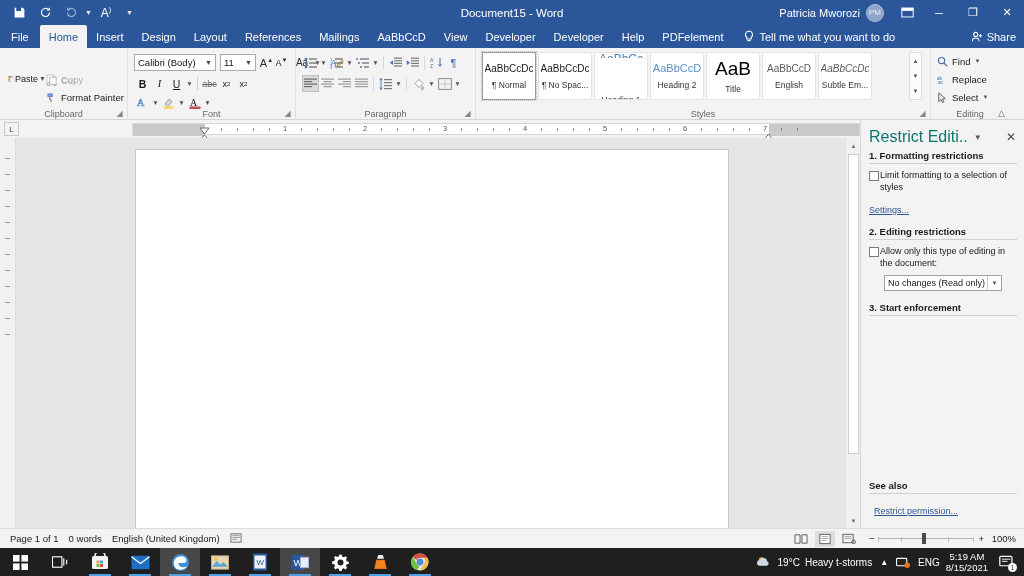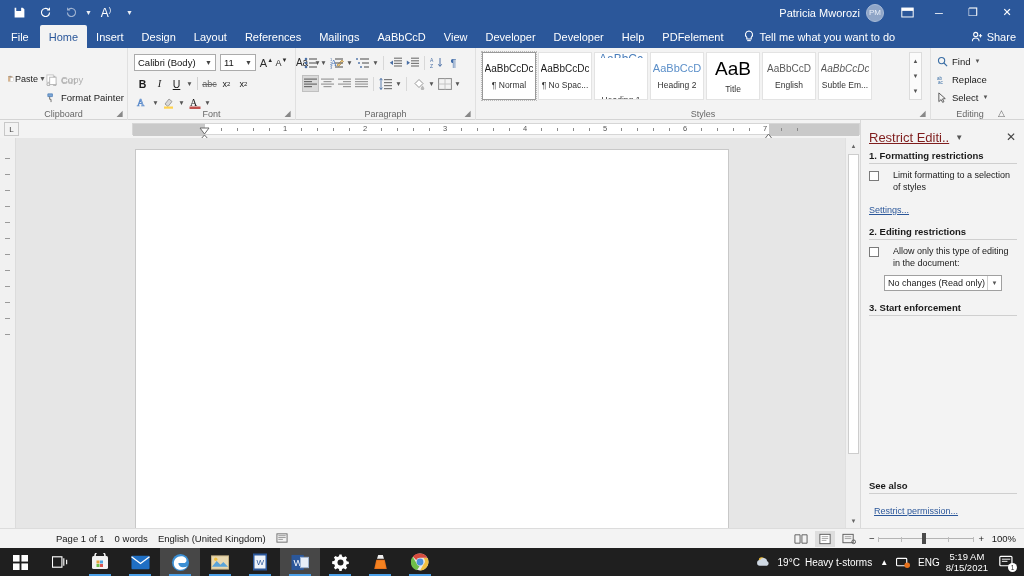--- a/index.html
+++ b/index.html
@@ -222,29 +222,29 @@
 
   
   .pane {
     position: absolute; top: 120px; left: 860px; width: 164px; height: 408px;
     background: #f3f3f3; border-left: 1px solid #d9d9d9;
   }
   .pane-head {
     position: absolute; top: 5px; left: 8px; right: 4px; height: 24px;
     display: flex; align-items: center;
   }
-  .pane-title { font-size: 13px; color: #7f1d1d; text-decoration: underline; }
+  .pane-title { font-size: 16px; color: #0f766e; }
   .pane-caret { margin-left: 6px; font-size: 8px; color: #555; }
   .pane-close { margin-left: auto; font-size: 12px; color: #444; padding: 0 4px; }
   .sec-title {
     font-size: 9.5px; font-weight: bold; color: #1a1a1a;
     border-bottom: 1px solid #cfcfcf; padding-bottom: 2px;
   }
   .pane-body { position: absolute; top: 30px; left: 8px; width: 148px; }
-  .chk-row { display: flex; gap: 14px; margin-top: 6px; }
+  .chk-row { display: flex; gap: 1px; margin-top: 6px; }
   .chkbox {
     width: 10px; height: 10px; background: #fff; border: 1px solid #7a7a7a; flex: none; margin-top: 1px;
   }
   .chk-label { font-size: 9px; color: #1a1a1a; line-height: 11.5px; }
   .link { font-size: 9px; color: #2b579a; text-decoration: underline; display: inline-block; }
   .dd {
     margin-top: 6px; width: 118px; height: 16px; background: #ffffff; border: 1px solid #a0a0a0;
     display: flex; align-items: center; font-size: 9px; color: #222; padding-left: 3px;
   }
   .dd-caret {
@@ -255,21 +255,21 @@
   .protect-btn {
     margin-top: 7px; width: 140px; height: 17px; background: #ffffff; border: 1px solid #e4e4e4;
     display: flex; align-items: center; justify-content: center;
     font-size: 9px; color: #adadad;
   }
   .seealso { position: absolute; bottom: 10px; left: 8px; width: 148px; }
 
   
   .statusbar {
     position: absolute; top: 528px; left: 0; width: 1024px; height: 20px;
-    background: #f3f3f3; border-top: 1px solid #dcdcdc; display: flex; align-items: center; padding-left: 46px;
+    background: #f3f3f3; border-top: 1px solid #dcdcdc; display: flex; align-items: center;
   }
   .st-item { font-size: 9.5px; color: #1a1a1a; margin-left: 10px; }
   .st-right { margin-left: auto; display: flex; align-items: center; gap: 4px; padding-right: 8px; }
   .vbtn {
     width: 20px; height: 16px; display: flex; align-items: center; justify-content: center;
   }
   .vbtn.on { background: #dedede; }
   .zoom-track { position: relative; width: 96px; height: 14px; display: flex; align-items: center; }
   .zoom-line { position: absolute; left: 0; width: 96px; height: 1px; background: #b4b4b4; }
   .zoom-handle { position: absolute; left: 44px; width: 4px; height: 11px; background: #4a4a4a; }
@@ -322,20 +322,21 @@
             <path fill="none" stroke="#fff" stroke-width="1.4" d="M3 8a5 5 0 1 0 1.6-3.7"></path>
             <path fill="#fff" d="M2.5 1.5v4h4z"></path>
           </svg>
       </div>
       <div class="qat-caret">▼</div>
       <div class="qat-btn">
         <span style="font-size:12px;">A<sup style="font-size:7px;">)</sup></span>
       </div>
       <div class="qat-caret" style="margin-left:6px;">▼</div>
     </div>
+    <div class="title-text">Document15  -  Word</div>
     <div class="tb-right">
       <span class="user-name">Patricia Mworozi</span>
       <span class="avatar">PM</span>
       <div class="ribbon-display">
         <svg width="13" height="11" viewBox="0 0 16 13">
             <rect x="1" y="1" width="14" height="11" fill="none" stroke="#fff" stroke-width="1.2"></rect>
             <rect x="1" y="1" width="14" height="3.5" fill="#fff"></rect>
           </svg>
       </div>
       <div class="wbtn">─</div>

